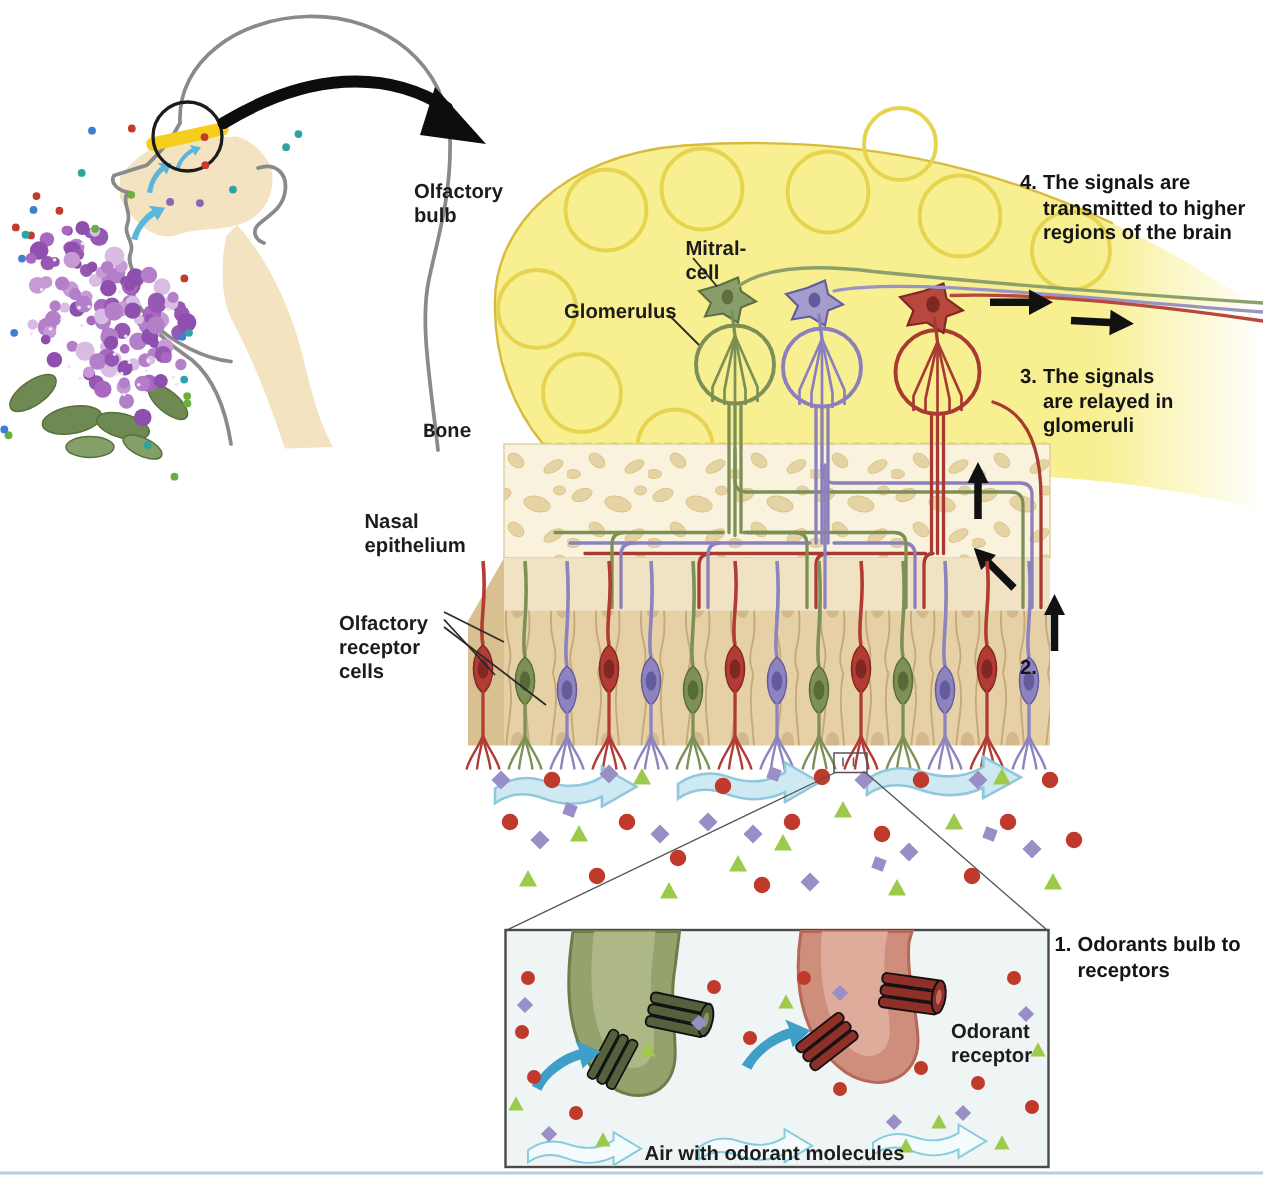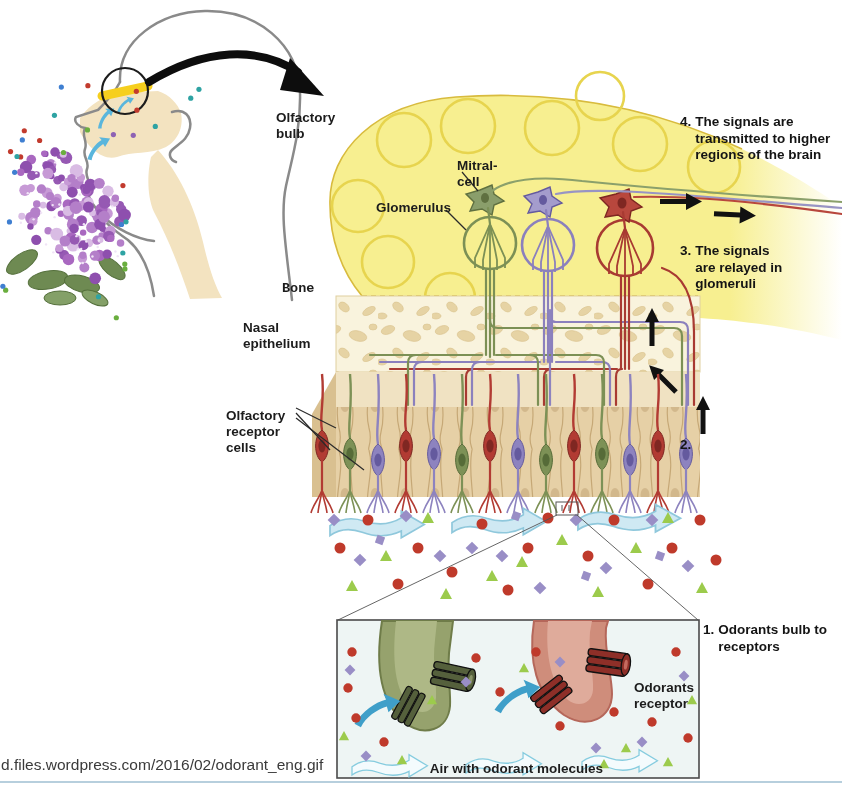--- a/index.html
+++ b/index.html
@@ -638,41 +638,40 @@
           <circle cx="22.326884056593705" cy="139.92542396296068" r="2.6" fill="#3f7fd1"></circle>
           <circle cx="133.28043638415653" cy="135.36788564890992" r="2.6" fill="#8e62b4"></circle>
           <circle cx="54.44328098299135" cy="115.27935141943365" r="2.6" fill="#2ea3a3"></circle>
           <circle cx="124.90933180083957" cy="268.92447088794995" r="2.6" fill="#6aae3e"></circle>
           <circle cx="2.8657710193031334" cy="286.26690178470074" r="2.6" fill="#3f7fd1"></circle>
           <circle cx="190.74281667859424" cy="98.14989641688294" r="2.6" fill="#2ea3a3"></circle>
         </g>
   </g>
 </svg>
 
-<div class="lbl" style="left:276px;top:110px;width:72px;">Olfactory bulb</div>
+<div class="lbl" style="left:276px;top:120px;width:72px;">Olfactory bulb</div>
 <div class="lbl" style="left:429px;top:158px;width:52px;margin-left:28px;">Mitral-cell</div>
 <div class="lbl" style="left:376px;top:200px;width:95px;">Glomerulus</div>
 <div class="lbl" style="left:282px;top:281px;width:60px;font-family:Liberation Mono, monospace;">Bone</div>
-<div class="lbl" style="left:243px;top:320px;width:90px;">Nasal epithelium</div>
+<div class="lbl" style="left:243px;top:340px;width:90px;">Nasal epithelium</div>
 <div class="lbl" style="left:226px;top:408px;width:76px;">Olfactory receptor cells</div>
-<div class="lbl" style="left:634px;top:680px;width:72px;">Odorants receptor</div>
+<div class="lbl" style="left:634px;top:680px;width:72px;">Odorant receptor</div>
 <div class="lbl ctr" style="left:408px;top:737px;width:195px;">Air with odorant molecules</div>
 
 <div class="step" style="left:680px;top:114px;">
   <span class="num">4.</span>
   <span style="width:142px;">The signals are transmitted to higher regions of the brain</span>
 </div>
 <div class="step" style="left:680px;top:243px;">
   <span class="num">3.</span>
   <span style="width:92px;">The signals are relayed in glomeruli</span>
 </div>
 <div class="step" style="left:680px;top:437px;">
   <span class="num">2.</span>
 </div>
 <div class="step" style="left:703px;top:622px;">
   <span class="num">1.</span>
   <span style="width:118px;">Odorants bulb to receptors</span>
 </div>
 
-<div id="url-text">d.files.wordpress.com/2016/02/odorant_eng.gif</div>
 <div id="bottom-rule"></div>
 
 </div>
 
 </body></html>

